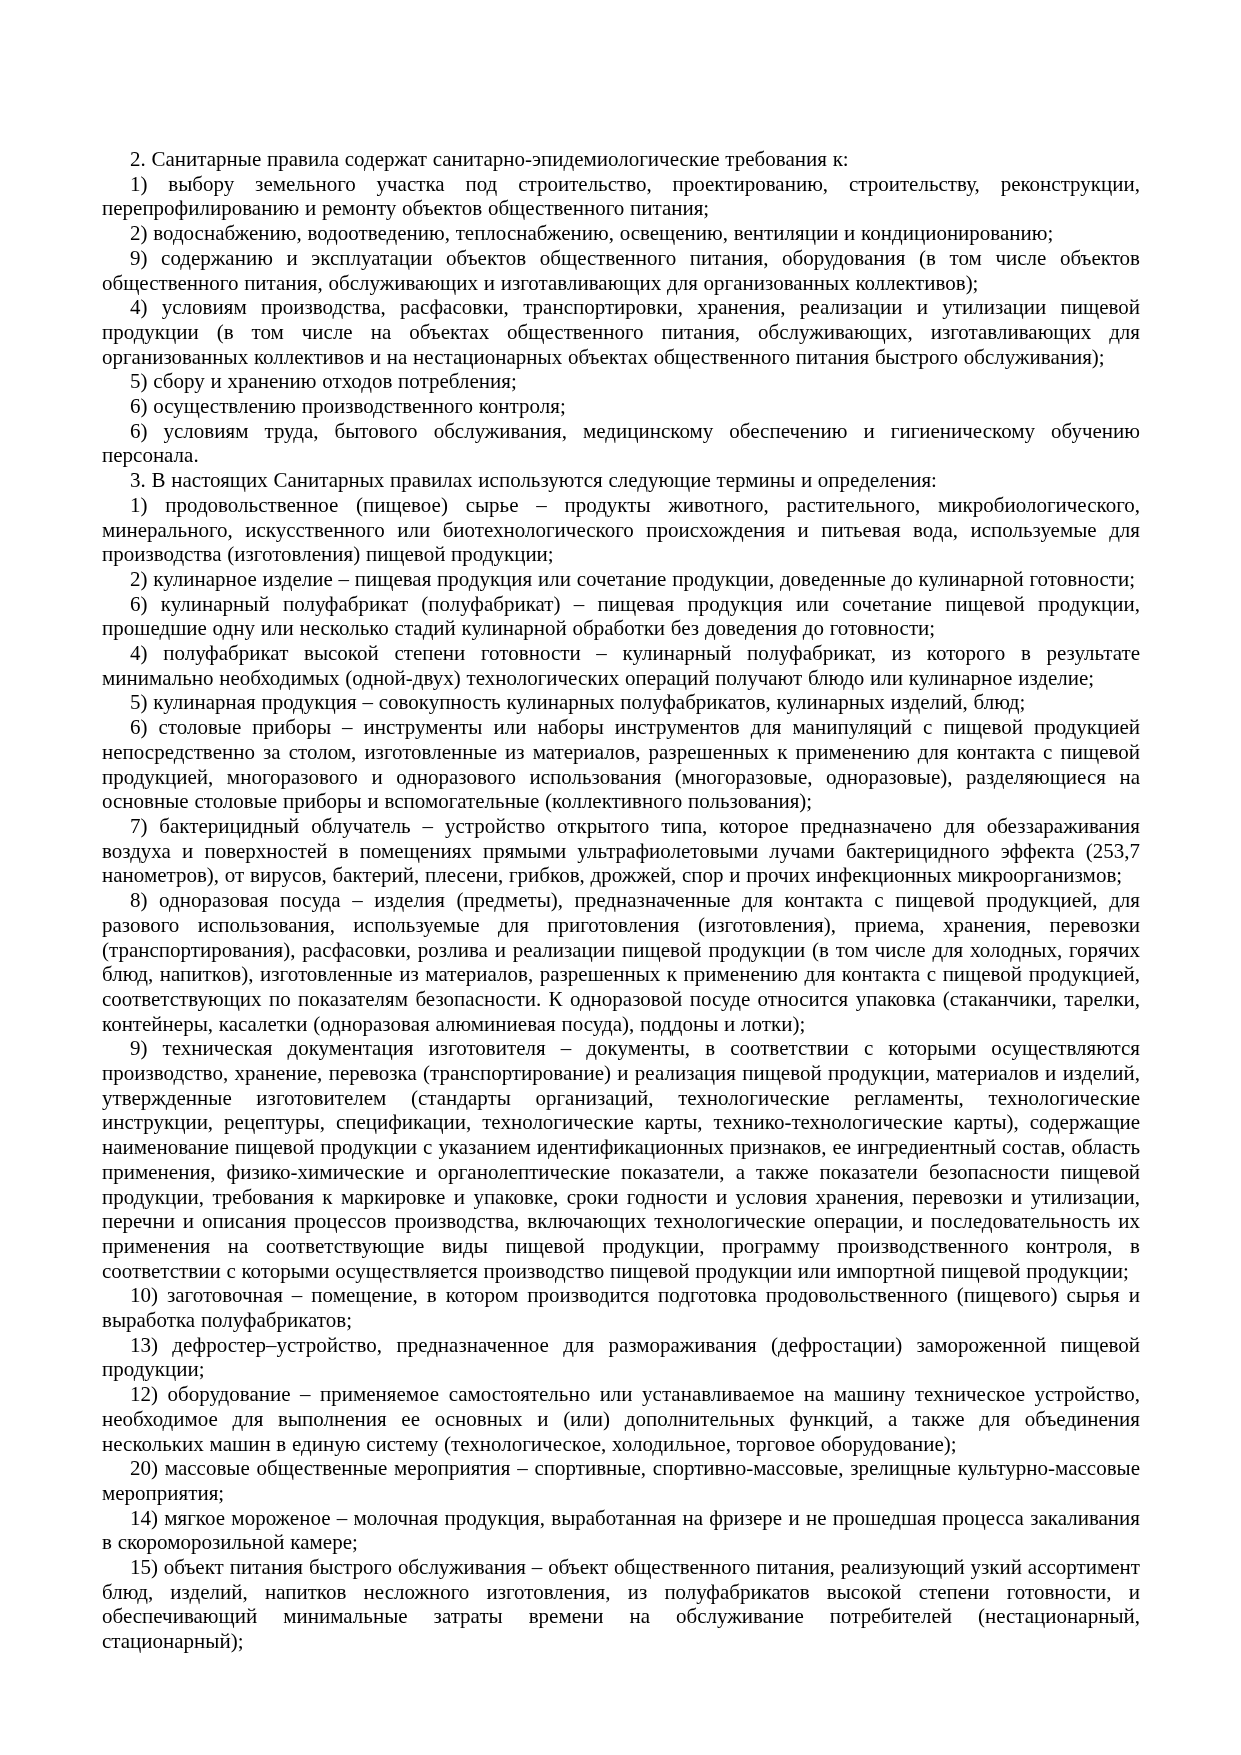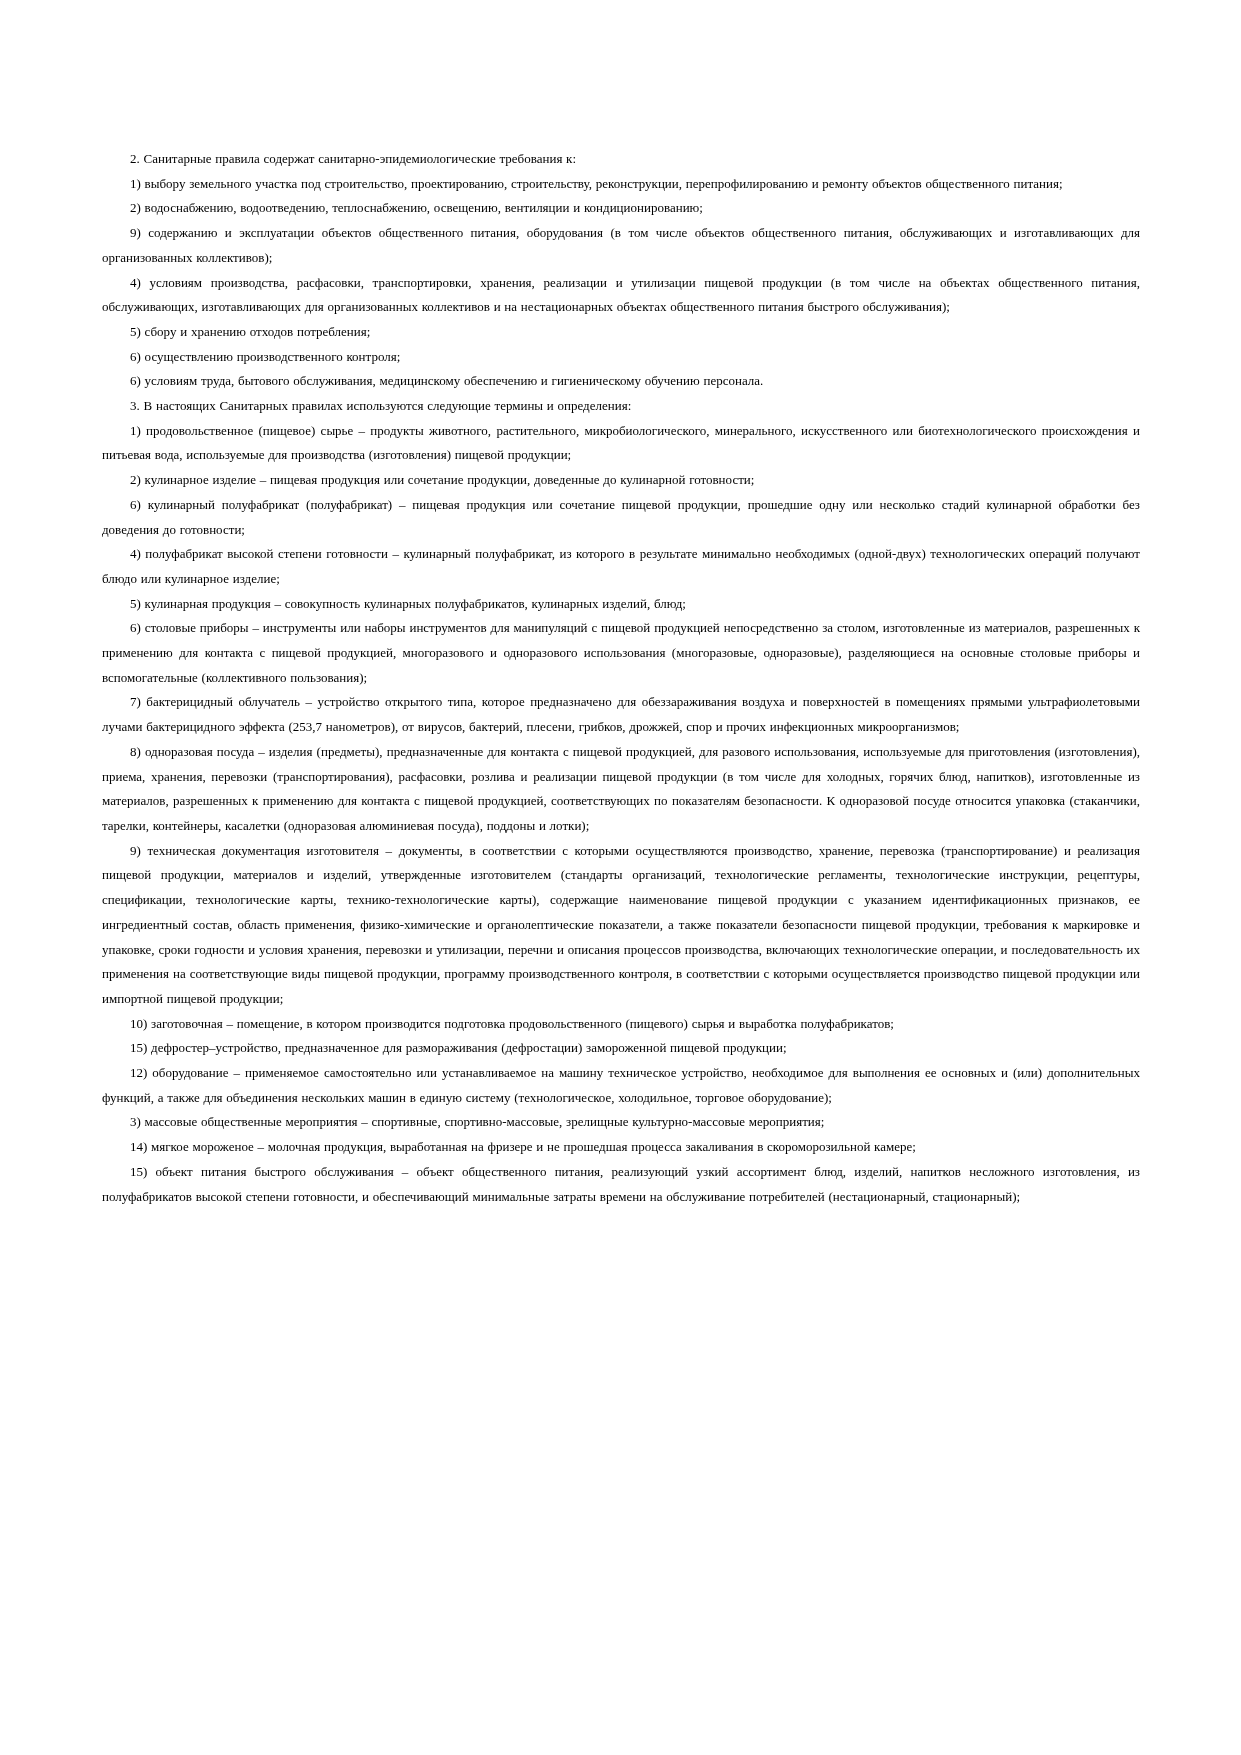--- a/index.html
+++ b/index.html
@@ -16,21 +16,21 @@
   }
   .page {
     box-sizing: border-box;
     width: 1241px;
     height: 1755px;
     padding: 147px 101px 0 102px;
     background: #ffffff;
   }
   p.doc {
     margin: 0;
-    font-size: 13px;
+    font-size: 21px;
     line-height: 24.7px;
     text-align: justify;
     text-indent: 28px;
     word-spacing: 0.5px;
   }
 </style>
 </head>
 <body>
 
 <div class="page">
@@ -46,18 +46,18 @@
   <p class="doc">1) продовольственное (пищевое) сырье – продукты животного, растительного, микробиологического, минерального, искусственного или биотехнологического происхождения и питьевая вода, используемые для производства (изготовления) пищевой продукции;</p>
   <p class="doc">2) кулинарное изделие – пищевая продукция или сочетание продукции, доведенные до кулинарной готовности;</p>
   <p class="doc">6) кулинарный полуфабрикат (полуфабрикат) – пищевая продукция или сочетание пищевой продукции, прошедшие одну или несколько стадий кулинарной обработки без доведения до готовности;</p>
   <p class="doc">4) полуфабрикат высокой степени готовности – кулинарный полуфабрикат, из которого в результате минимально необходимых (одной-двух) технологических операций получают блюдо или кулинарное изделие;</p>
   <p class="doc">5) кулинарная продукция – совокупность кулинарных полуфабрикатов, кулинарных изделий, блюд;</p>
   <p class="doc">6) столовые приборы – инструменты или наборы инструментов для манипуляций с пищевой продукцией непосредственно за столом, изготовленные из материалов, разрешенных к применению для контакта с пищевой продукцией, многоразового и одноразового использования (многоразовые, одноразовые), разделяющиеся на основные столовые приборы и вспомогательные (коллективного пользования);</p>
   <p class="doc">7) бактерицидный облучатель – устройство открытого типа, которое предназначено для обеззараживания воздуха и поверхностей в помещениях прямыми ультрафиолетовыми лучами бактерицидного эффекта (253,7 нанометров), от вирусов, бактерий, плесени, грибков, дрожжей, спор и прочих инфекционных микроорганизмов;</p>
   <p class="doc">8) одноразовая посуда – изделия (предметы), предназначенные для контакта с пищевой продукцией, для разового использования, используемые для приготовления (изготовления), приема, хранения, перевозки (транспортирования), расфасовки, розлива и реализации пищевой продукции (в том числе для холодных, горячих блюд, напитков), изготовленные из материалов, разрешенных к применению для контакта с пищевой продукцией, соответствующих по показателям безопасности. К одноразовой посуде относится упаковка (стаканчики, тарелки, контейнеры, касалетки (одноразовая алюминиевая посуда), поддоны и лотки);</p>
   <p class="doc">9) техническая документация изготовителя – документы, в соответствии с которыми осуществляются производство, хранение, перевозка (транспортирование) и реализация пищевой продукции, материалов и изделий, утвержденные изготовителем (стандарты организаций, технологические регламенты, технологические инструкции, рецептуры, спецификации, технологические карты, технико-технологические карты), содержащие наименование пищевой продукции с указанием идентификационных признаков, ее ингредиентный состав, область применения, физико-химические и органолептические показатели, а также показатели безопасности пищевой продукции, требования к маркировке и упаковке, сроки годности и условия хранения, перевозки и утилизации, перечни и описания процессов производства, включающих технологические операции, и последовательность их применения на соответствующие виды пищевой продукции, программу производственного контроля, в соответствии с которыми осуществляется производство пищевой продукции или импортной пищевой продукции;</p>
   <p class="doc">10) заготовочная – помещение, в котором производится подготовка продовольственного (пищевого) сырья и выработка полуфабрикатов;</p>
-  <p class="doc">15) дефростер–устройство, предназначенное для размораживания (дефростации) замороженной пищевой продукции;</p>
+  <p class="doc">13) дефростер–устройство, предназначенное для размораживания (дефростации) замороженной пищевой продукции;</p>
   <p class="doc">12) оборудование – применяемое самостоятельно или устанавливаемое на машину техническое устройство, необходимое для выполнения ее основных и (или) дополнительных функций, а также для объединения нескольких машин в единую систему (технологическое, холодильное, торговое оборудование);</p>
-  <p class="doc">3) массовые общественные мероприятия – спортивные, спортивно-массовые, зрелищные культурно-массовые мероприятия;</p>
+  <p class="doc">20) массовые общественные мероприятия – спортивные, спортивно-массовые, зрелищные культурно-массовые мероприятия;</p>
   <p class="doc">14) мягкое мороженое – молочная продукция, выработанная на фризере и не прошедшая процесса закаливания в скороморозильной камере;</p>
   <p class="doc">15) объект питания быстрого обслуживания – объект общественного питания, реализующий узкий ассортимент блюд, изделий, напитков несложного изготовления, из полуфабрикатов высокой степени готовности, и обеспечивающий минимальные затраты времени на обслуживание потребителей (нестационарный, стационарный);</p>
 </div>
 
 </body></html>

